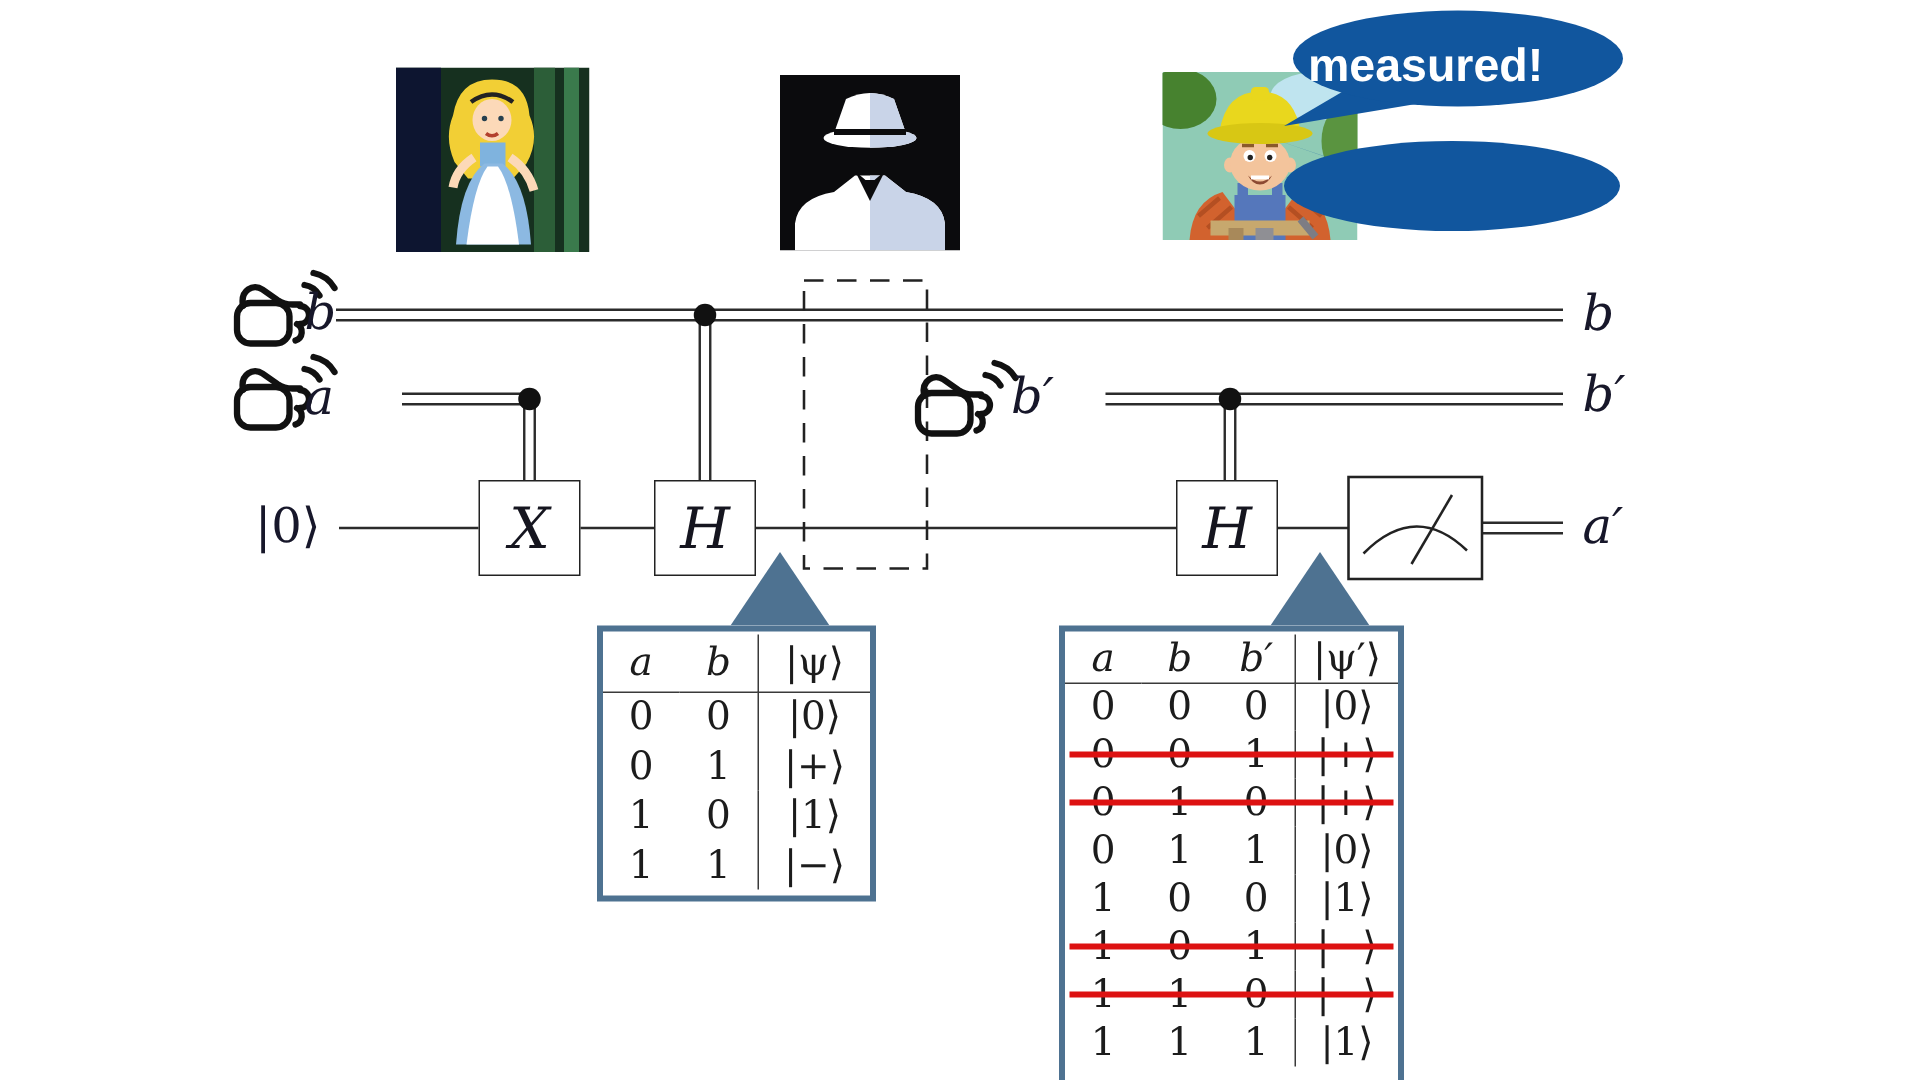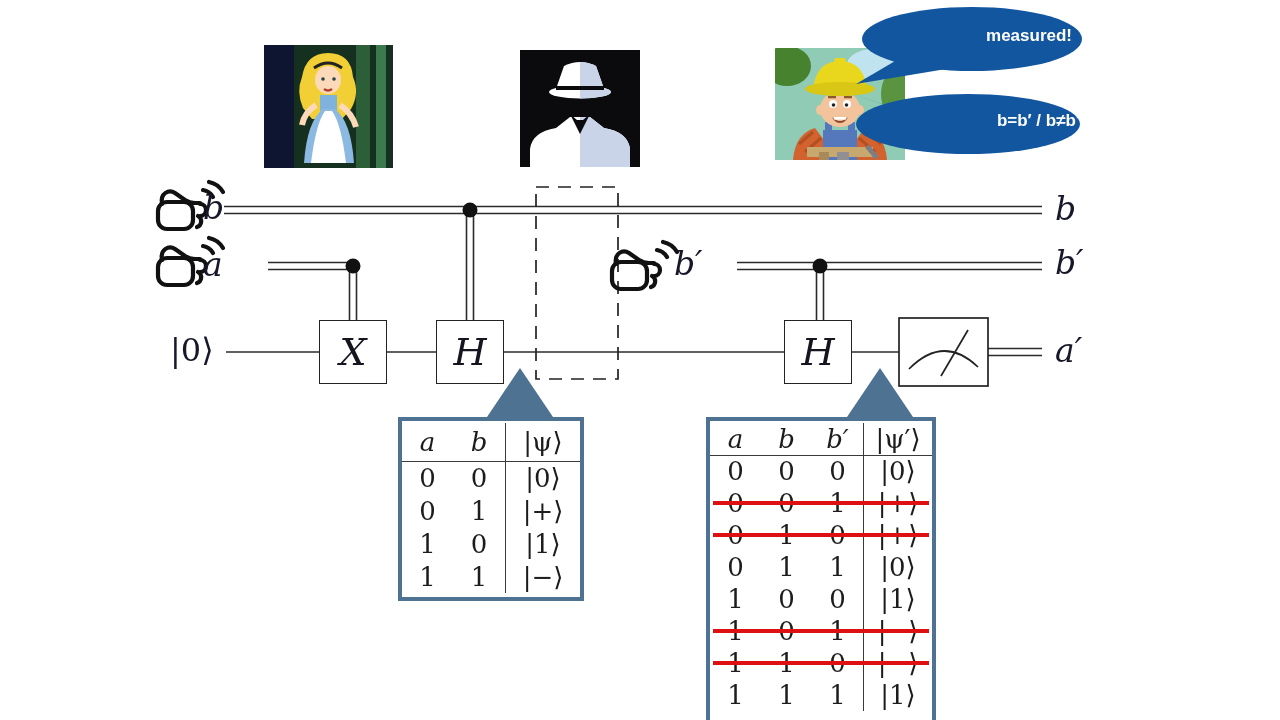--- a/index.html
+++ b/index.html
@@ -6,22 +6,22 @@
   #canvas{position:relative;width:1280px;height:720px;background:#ffffff;overflow:hidden;
           font-family:"Liberation Sans",sans-serif;}
   .char-img{position:absolute;}
   #circuit-svg{position:absolute;left:0;top:0;z-index:2;}
   .mlabel{position:absolute;z-index:3;font-family:"DejaVu Serif","DejaVu Sans",serif;
           font-style:italic;font-size:33px;line-height:1;color:#17172a;}
   .mlabel.upright{font-style:normal;font-size:32px;}
   .gate{position:absolute;z-index:3;width:68px;height:64px;box-sizing:border-box;
         border:1.7px solid #222;background:#fff;display:flex;align-items:center;justify-content:center;
         font-family:"DejaVu Serif","DejaVu Sans",serif;font-style:italic;font-size:38px;color:#15151f;}
-  .bubble-text{position:absolute;z-index:4;font-weight:bold;font-size:17px;color:#ffffff;
-        text-align:right;font-family:"Liberation Sans",sans-serif;}
+  .bubble-text{position:absolute;z-index:4;font-weight:bold;font-size:31px;color:#ffffff;
+        text-align:left;font-family:"Liberation Sans",sans-serif;}
   .qtable{position:absolute;z-index:3;box-sizing:border-box;background:#fff;
         border:4px solid #4e7291;padding-top:2px;}
   .trow{display:grid;position:relative;align-items:center;text-align:center;
         font-family:"DejaVu Serif","DejaVu Sans",serif;font-size:26px;color:#1c1c1c;height:33px;}
   .qtable.right-t .trow{height:32px;}
   .qtable.left-t .trow{grid-template-columns:51px 52px 75px;}
   .qtable.right-t .trow{grid-template-columns:51px 51px 51px 69px;}
   .trow.thead{height:38px;}
   .cell{height:100%;display:flex;align-items:center;justify-content:center;}
   .thead .cell{border-bottom:1.6px solid #3a3a3a;}
@@ -152,21 +152,20 @@
 
     <g fill="#11569e">
       <polygon points="902,57 856,84 952,68"></polygon>
       <ellipse cx="972" cy="39" rx="110" ry="32"></ellipse>
       <polygon points="888,106 850,93 918,116"></polygon>
       <ellipse cx="968" cy="124" rx="112" ry="30"></ellipse>
     </g>
   </svg>
 
   <div class="bubble-text" style="left:872px;top:26px;width:200px;">measured!</div>
-  <div class="bubble-text" style="left:856px;top:111px;width:224px;">b=b′ / b≠b′</div>
 
   <span class="mlabel" style="left:203px;top:191px;">b</span>
   <span class="mlabel" style="left:203px;top:248px;">a</span>
   <span class="mlabel upright" style="left:170px;top:334px;">|0⟩</span>
   <span class="mlabel" style="left:674px;top:247px;">b′</span>
   <span class="mlabel" style="left:1055px;top:192px;">b</span>
   <span class="mlabel" style="left:1055px;top:246px;">b′</span>
   <span class="mlabel" style="left:1055px;top:334px;">a′</span>
 
   <div class="gate" style="left:319px;top:320px;">X</div>

